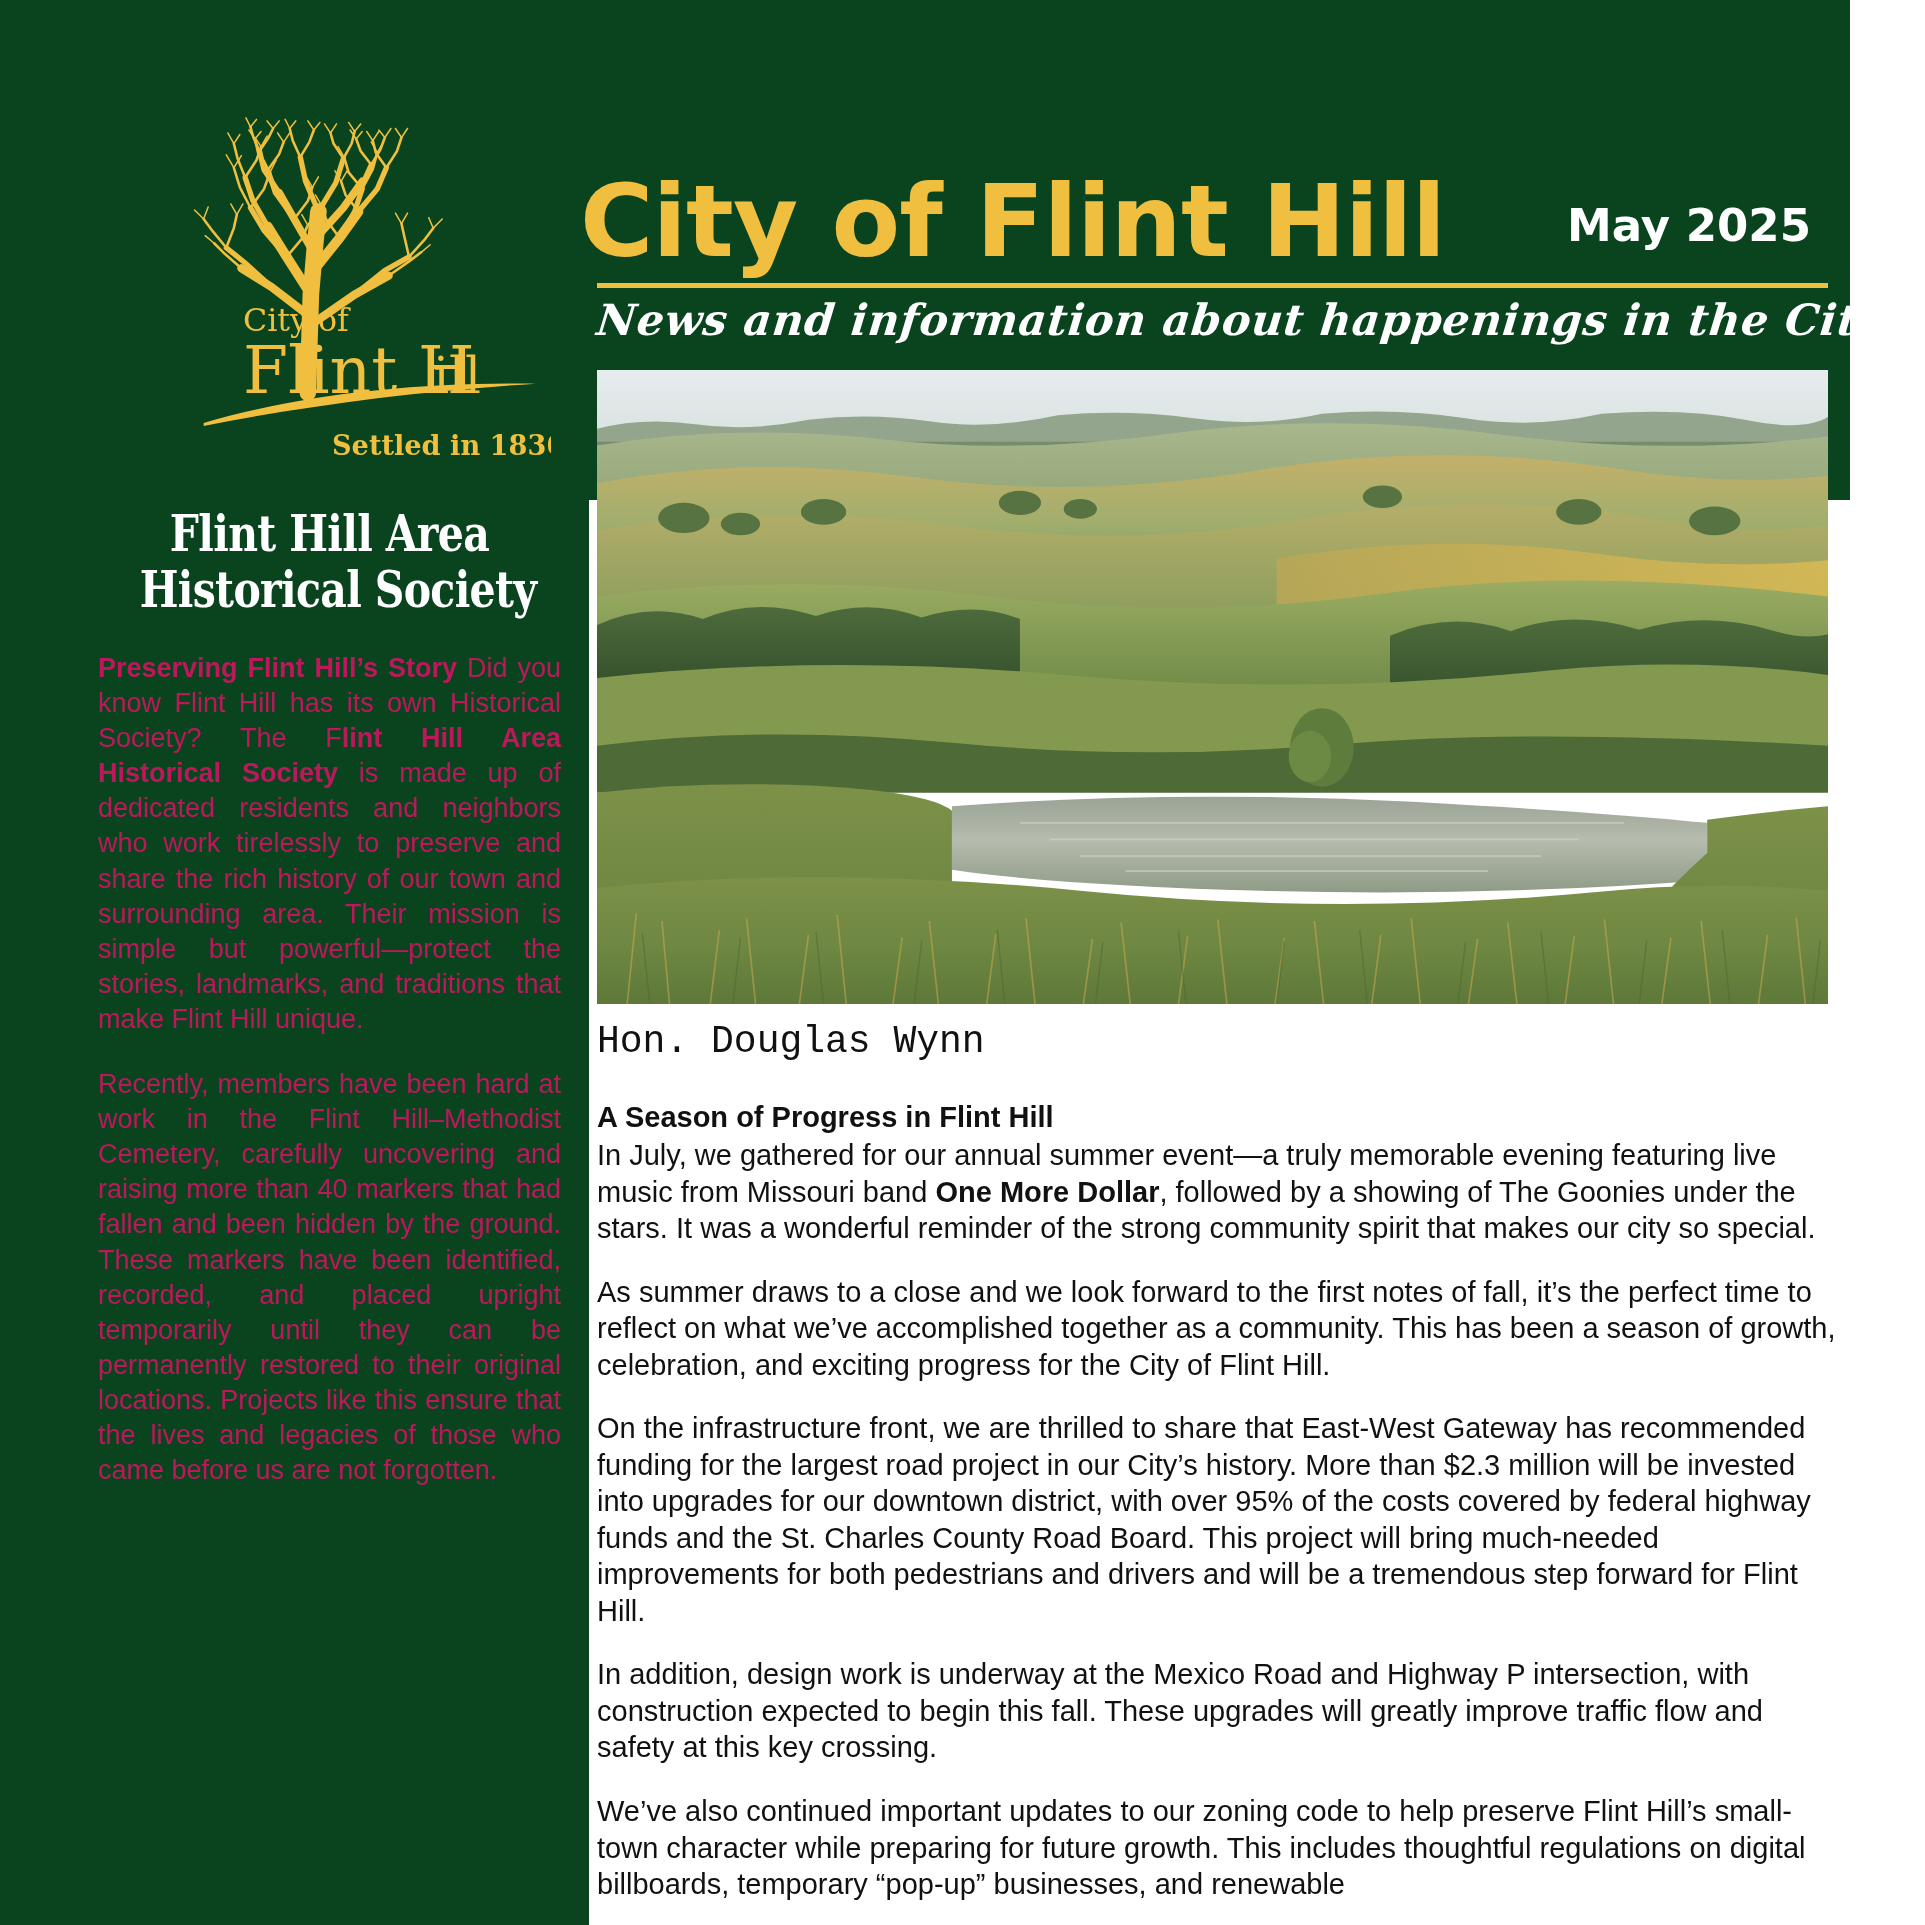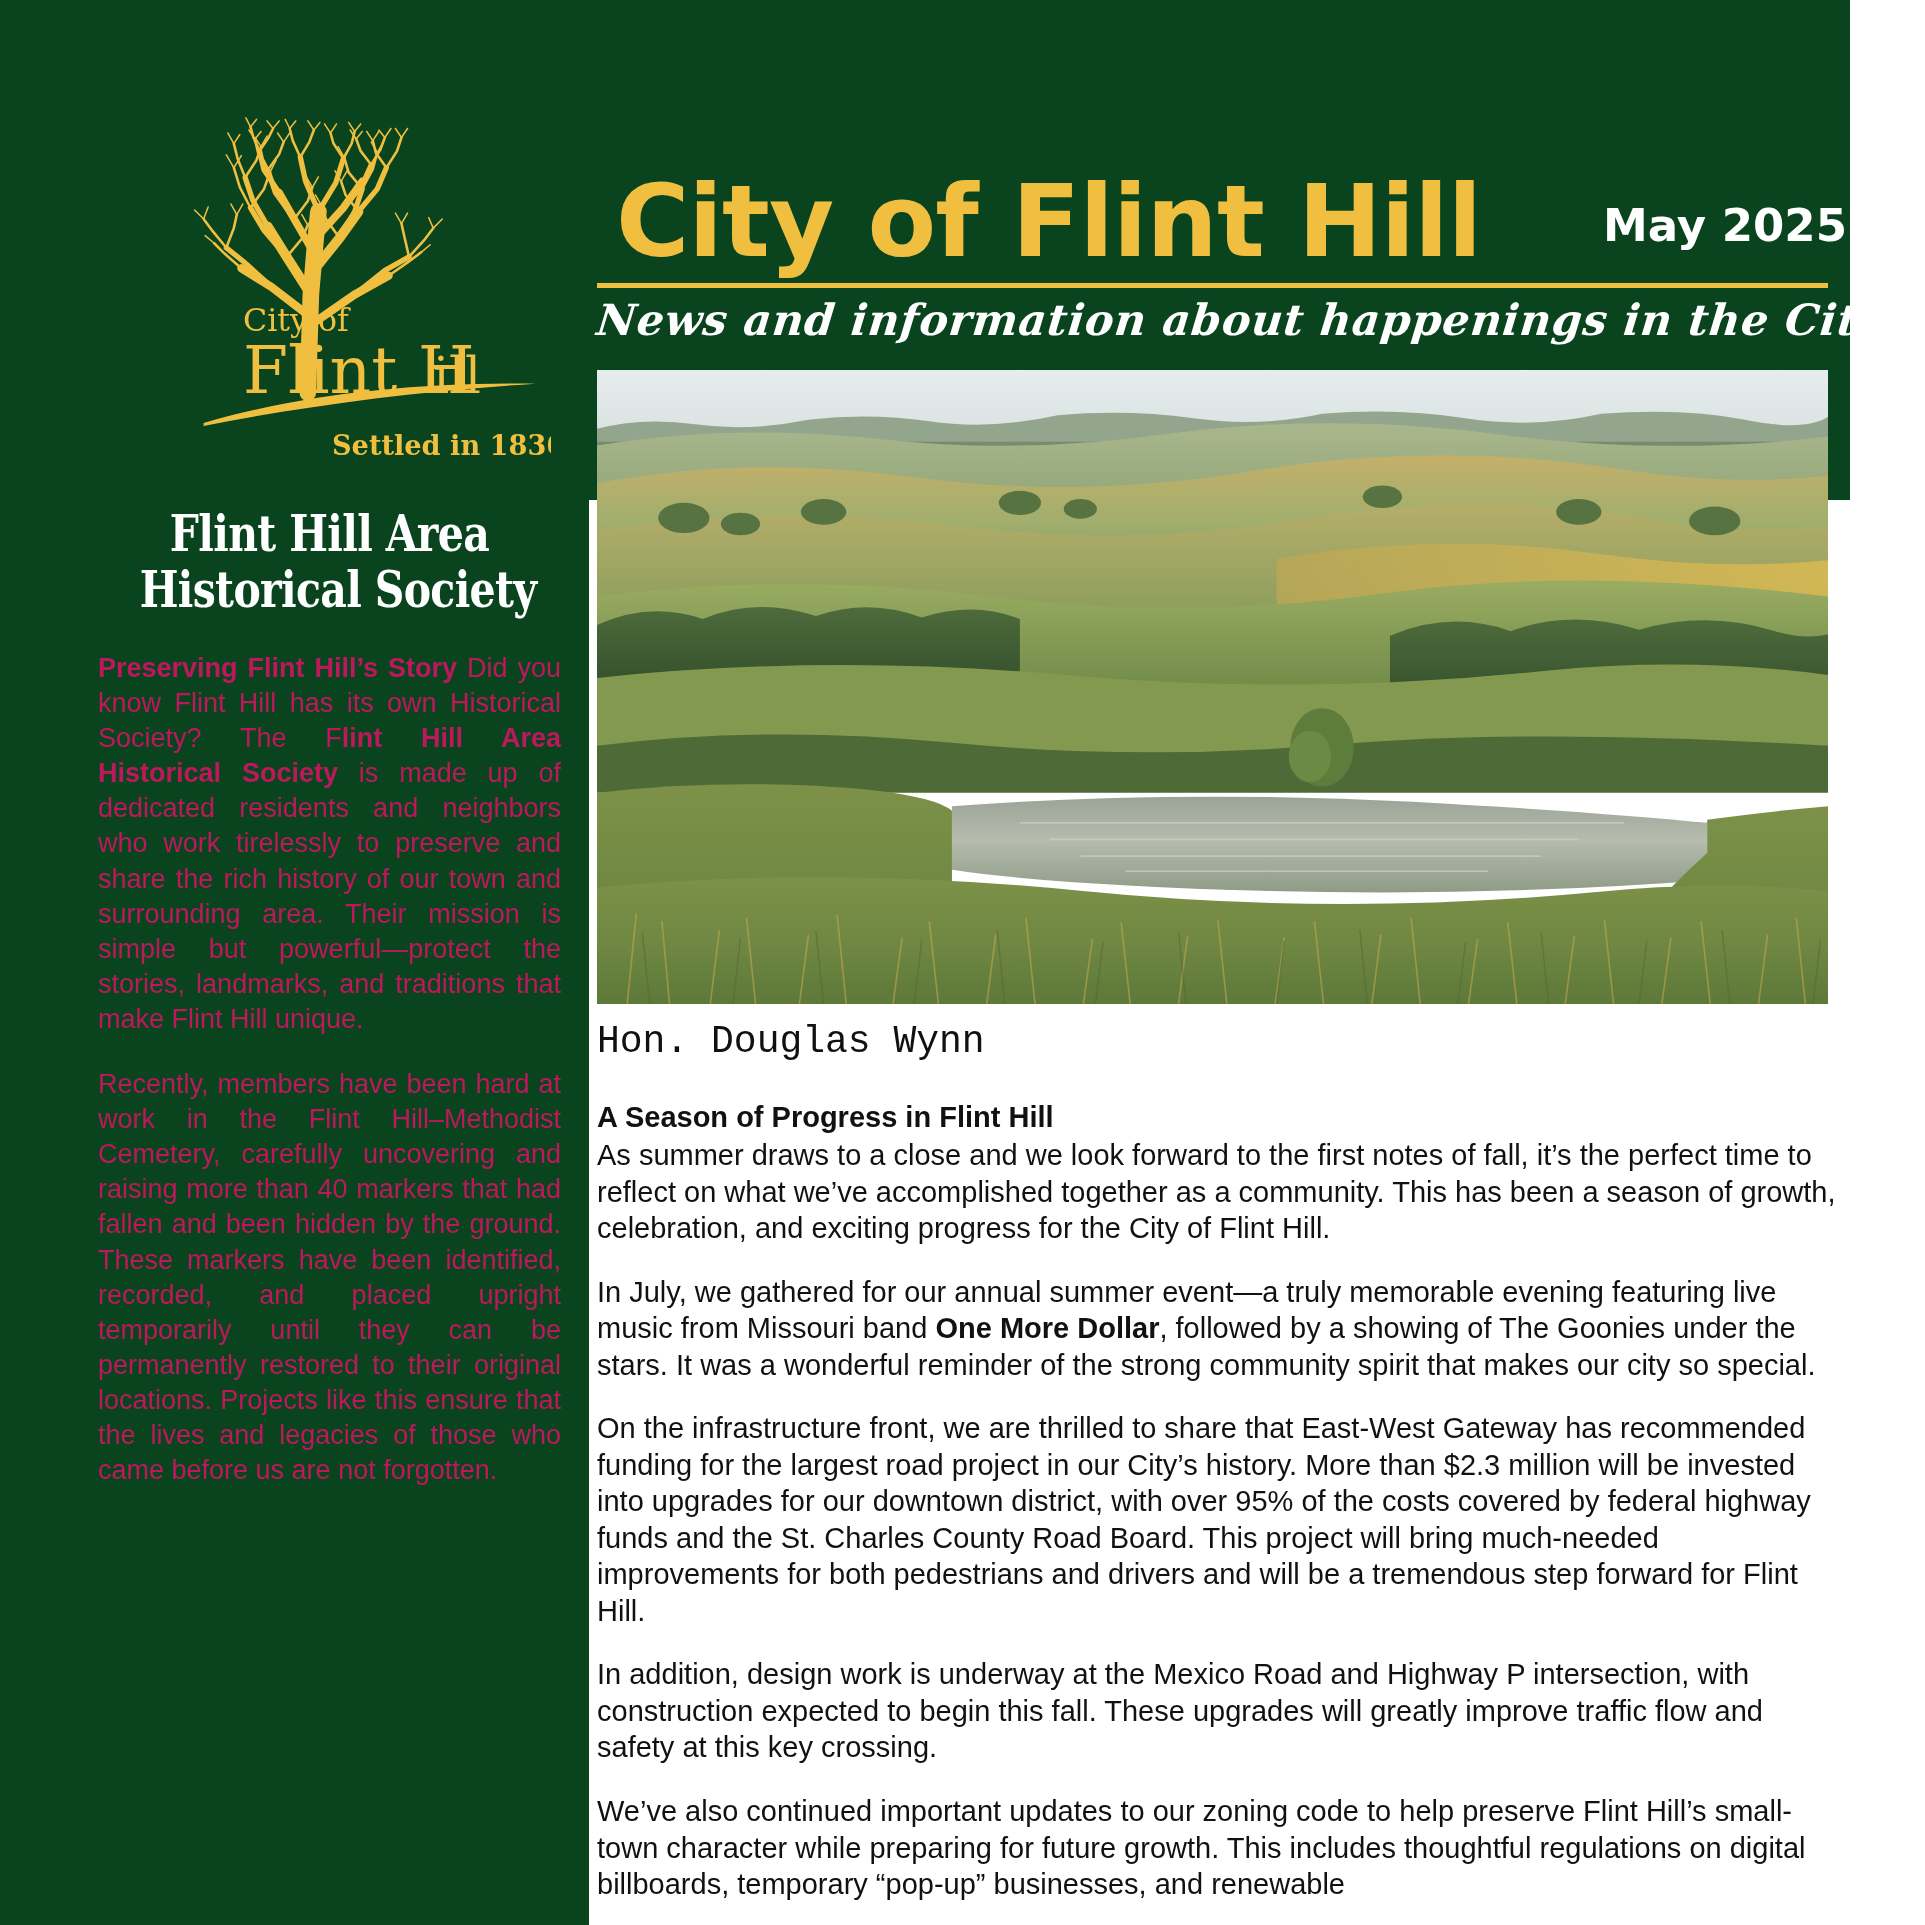--- a/index.html
+++ b/index.html
@@ -48,21 +48,21 @@
     top: 68px;
     width: 438px;
     height: 423px;
     text-align: center;
   }
   .logo-svg { display: block; width: 438px; height: 423px; }
 
   
   .masthead {
     position: absolute;
-    left: 616px;
+    left: 580px;
     top: 121px;
     width: 1231px;
     height: 189px;
   }
   .masthead-row {
     position: relative;
     display: flex;
     align-items: flex-end;
     justify-content: space-between;
     height: 151px;
@@ -454,23 +454,23 @@
 
     <p>Recently, members have been hard at work in the Flint Hill–Methodist Cemetery, carefully uncovering and raising more than 40 markers that had fallen and been hidden by the ground. These markers have been identified, recorded, and placed upright temporarily until they can be permanently restored to their original locations. Projects like this ensure that the lives and legacies of those who came before us are not forgotten.</p>
 
   </div>
 
   <div class="main">
     <div class="byline">Hon. Douglas Wynn</div>
 
     <div class="lead-head"><b>A Season of Progress</b><span> in Flint Hill</span></div>
 
+    <p><span>In July, we gathered for our annual summer event—a truly memorable evening featuring live music from Missouri band </span><b>One More Dollar</b><span>, followed by a showing of The Goonies under the stars. It was a wonderful reminder of the strong community spirit that makes our city so special.</span></p>
+
     <p>As summer draws to a close and we look forward to the first notes of fall, it’s the perfect time to reflect on what we’ve accomplished together as a community. This has been a season of growth, celebration, and exciting progress for the City of Flint Hill.</p>
-
-    <p><span>In July, we gathered for our annual summer event—a truly memorable evening featuring live music from Missouri band </span><b>One More Dollar</b><span>, followed by a showing of The Goonies under the stars. It was a wonderful reminder of the strong community spirit that makes our city so special.</span></p>
 
     <p>On the infrastructure front, we are thrilled to share that East-West Gateway has recommended funding for the largest road project in our City’s history. More than $2.3 million will be invested into upgrades for our downtown district, with over 95% of the costs covered by federal highway funds and the St. Charles County Road Board. This project will bring much-needed improvements for both pedestrians and drivers and will be a tremendous step forward for Flint Hill.</p>
 
     <p>In addition, design work is underway at the Mexico Road and Highway P intersection, with construction expected to begin this fall. These upgrades will greatly improve traffic flow and safety at this key crossing.</p>
 
     <p>We’ve also continued important updates to our zoning code to help preserve Flint Hill’s small-town character while preparing for future growth. This includes thoughtful regulations on digital billboards, temporary “pop-up” businesses, and renewable</p>
   </div>
 
 </div>
 

